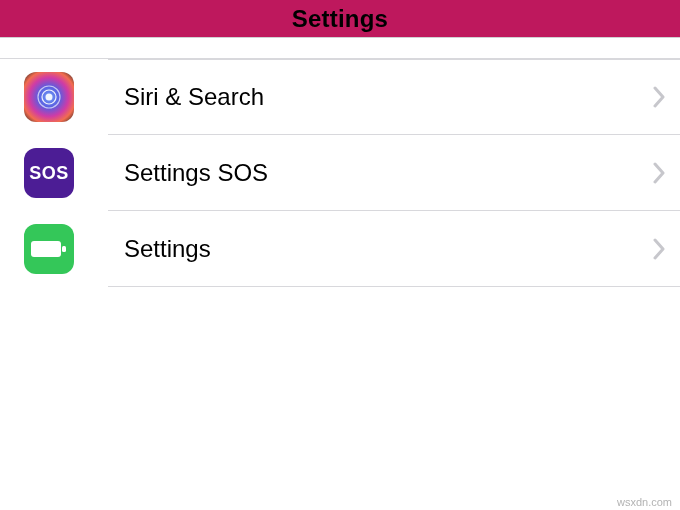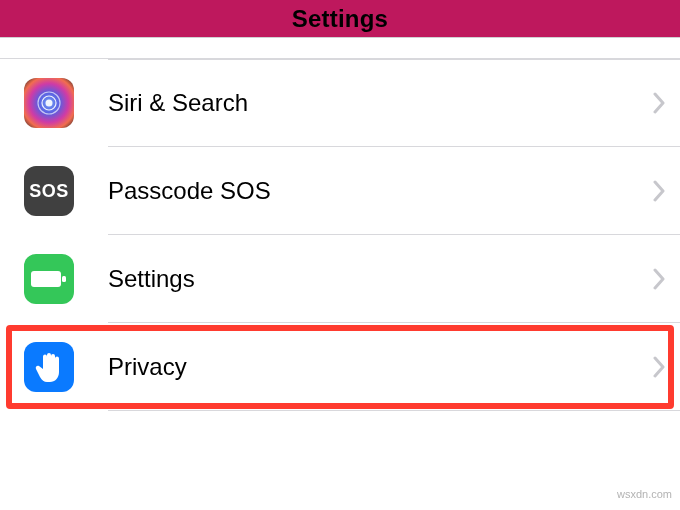--- a/index.html
+++ b/index.html
@@ -27,26 +27,27 @@
   .section-sep {
     height: 20px;
     background: #ffffff;
   }
   .list {
     border-top: 1px solid #d8d8dc;
   }
   .row {
     display: flex;
     align-items: center;
-    height: 88px;
+    height: 76px;
     padding-left: 24px;
     padding-right: 14px;
     position: relative;
     cursor: pointer;
     background: #fff;
+    gap: 16px;
   }
   .row .border {
     position: absolute;
     left: 108px;
     right: 0;
     bottom: 0;
     height: 1px;
     background: #d8d8dc;
   }
   .row.first .border-top {
@@ -84,21 +85,21 @@
   .highlight {
     position: absolute;
     left: 6px; right: 6px; top: 2px; bottom: 2px;
     border: 6px solid #ff3b2f;
     border-radius: 4px;
     pointer-events: none;
   }
   .watermark {
     position: absolute;
     right: 8px;
-    bottom: 10px;
+    bottom: 2px;
     font-size: 11px;
     color: #b3b3b3;
     font-family: Arial, sans-serif;
   }
 </style>
 </head>
 <body>
 
 <div class="header">
   <h1>Settings</h1>
@@ -121,24 +122,24 @@
     <div class="chev">
       <svg width="14" height="22" viewBox="0 0 14 22">
           <path d="M3 2 L11 11 L3 20" fill="none" stroke="#c7c7cc" stroke-width="3" stroke-linecap="round" stroke-linejoin="round"></path>
         </svg>
     </div>
     <div class="border"></div>
   </div>
 
 
   <div class="row">
-    <div class="icon-wrap" style="background:#404040">
+    <div class="icon-wrap" style="background:#4c1d95">
       <span style="color:#fff;font-weight:700;font-size:18px;letter-spacing:0.5px;">SOS</span>
     </div>
-    <div class="label">Passcode SOS</div>
+    <div class="label">Settings SOS</div>
     <div class="chev">
       <svg width="14" height="22" viewBox="0 0 14 22">
           <path d="M3 2 L11 11 L3 20" fill="none" stroke="#c7c7cc" stroke-width="3" stroke-linecap="round" stroke-linejoin="round"></path>
         </svg>
     </div>
     <div class="border"></div>
   </div>
 
   <div class="row">
     <div class="icon-wrap" style="background:#34c759">
@@ -149,33 +150,16 @@
     </div>
     <div class="label">Settings</div>
     <div class="chev">
       <svg width="14" height="22" viewBox="0 0 14 22">
           <path d="M3 2 L11 11 L3 20" fill="none" stroke="#c7c7cc" stroke-width="3" stroke-linecap="round" stroke-linejoin="round"></path>
         </svg>
     </div>
     <div class="border"></div>
   </div>
 
-  <div class="highlight-wrap">
-    <div class="row">
-      <div class="icon-wrap" style="background:#0a7aff">
-        <svg width="30" height="34" viewBox="0 0 30 34">
-          <path fill="#ffffff" d="M9 14 V6.5 a2 2 0 0 1 4 0 V13 V5 a2 2 0 0 1 4 0 V13 V6 a2 2 0 0 1 4 0 V14 V8.5 a2 2 0 0 1 4 0 V22 c0 6 -4 10 -9 10 h-3 c-3 0 -5 -1.5 -7 -5 L2 19 c-1 -2 1 -4 3 -3 l4 3 Z"></path>
-        </svg>
-      </div>
-      <div class="label">Privacy</div>
-      <div class="chev">
-        <svg width="14" height="22" viewBox="0 0 14 22">
-            <path d="M3 2 L11 11 L3 20" fill="none" stroke="#c7c7cc" stroke-width="3" stroke-linecap="round" stroke-linejoin="round"></path>
-          </svg>
-      </div>
-      <div class="border"></div>
-    </div>
-    <div class="highlight"></div>
-  </div>
 
 </div>
 
 <div class="watermark">wsxdn.com</div>
 
 </body></html>

